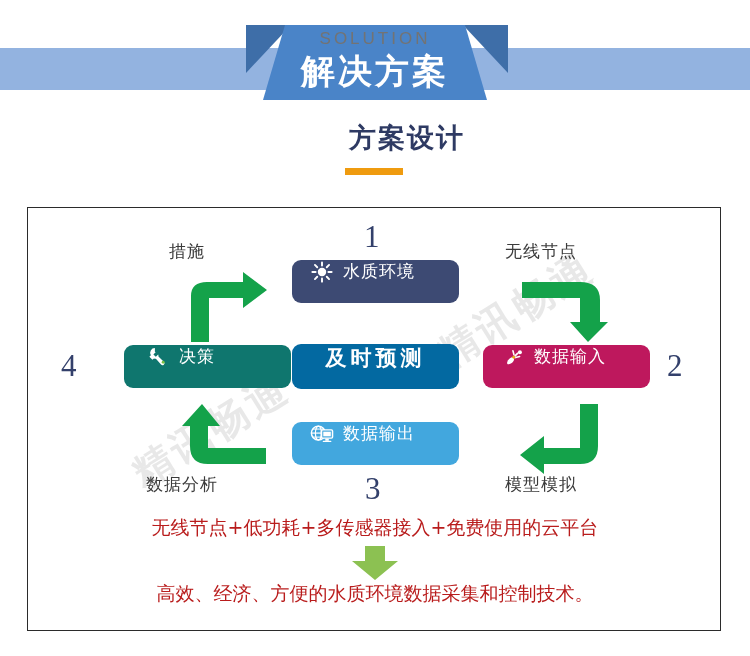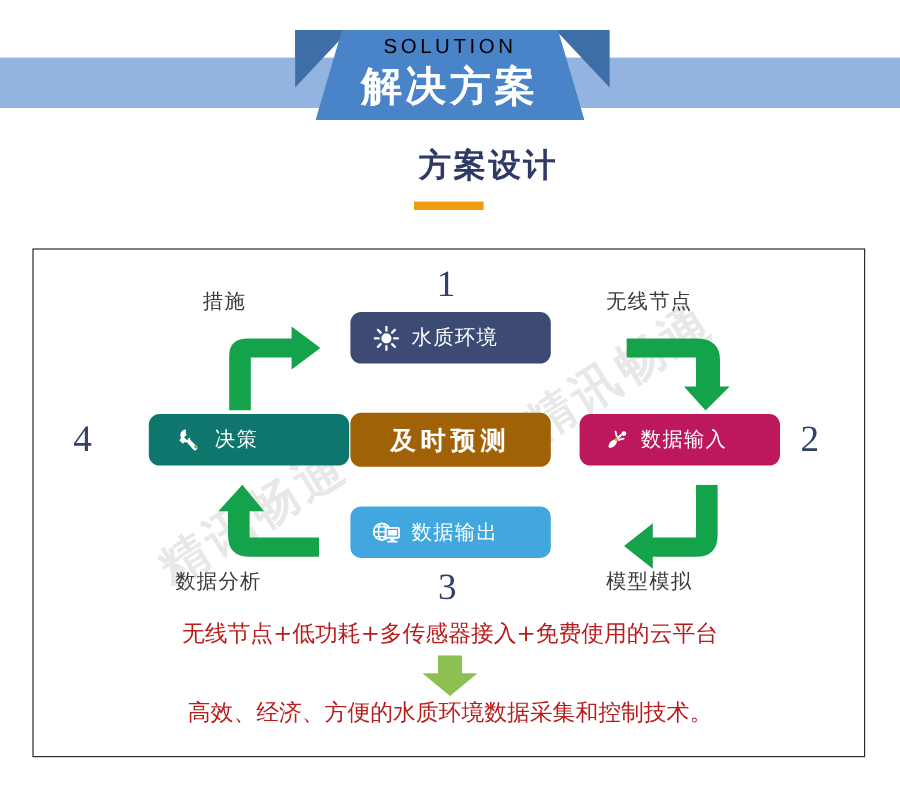--- a/index.html
+++ b/index.html
@@ -49,21 +49,21 @@
   .banner-plate .shape{
     position:absolute;left:263px;top:25px;
     width:224px;height:75px;
     background:#4a84c8;
     clip-path:polygon(22px 0, 202px 0, 224px 75px, 0 75px);
   }
   .banner-en{
     position:absolute;left:0;top:29px;width:750px;
     text-align:center;
     font-size:17px;letter-spacing:3px;
-    color:#000000;
+    color:#737373;
     font-family:"Liberation Sans","DejaVu Sans",sans-serif;
   }
   .banner-cn{
     position:absolute;left:0;top:49px;width:750px;
     text-align:center;
     font-size:34px;font-weight:bold;letter-spacing:3px;
     color:#ffffff;
     font-family:"DejaVu Sans","Liberation Sans",sans-serif;
   }
 
@@ -101,41 +101,41 @@
     font-family:"DejaVu Sans","Liberation Sans",serif;
     pointer-events:none;
   }
   .wm-a{left:400px;top:75px;}
   .wm-b{left:95px;top:195px;}
 
   
   .pill{
     position:absolute;
     border-radius:9px;
-    display:flex;align-items:center;
+    display:flex;
     box-sizing:border-box;
     color:#ffffff;
     font-family:"DejaVu Sans","Liberation Sans",sans-serif;
   }
   .pill .ico{
     display:inline-flex;align-items:center;justify-content:center;
     width:24px;height:24px;flex:0 0 24px;
   }
   .pill .txt{
     font-size:17px;letter-spacing:1px;
     margin-left:9px;white-space:nowrap;
   }
 
   .pill-top{
     left:264px;top:52px;width:167px;height:43px;
     background:#3d4a73;padding-left:18px;
   }
   .pill-center{
     left:264px;top:136px;width:167px;height:45px;
-    background:#a16207;justify-content:center;
+    background:#0369a1;justify-content:center;
   }
   .pill-center .txt{
     margin-left:0;font-size:21px;font-weight:bold;letter-spacing:4px;
   }
   .pill-left{
     left:96px;top:137px;width:167px;height:43px;
     background:#0f766e;padding-left:22px;
   }
   .pill-right{
     left:455px;top:137px;width:167px;height:43px;

